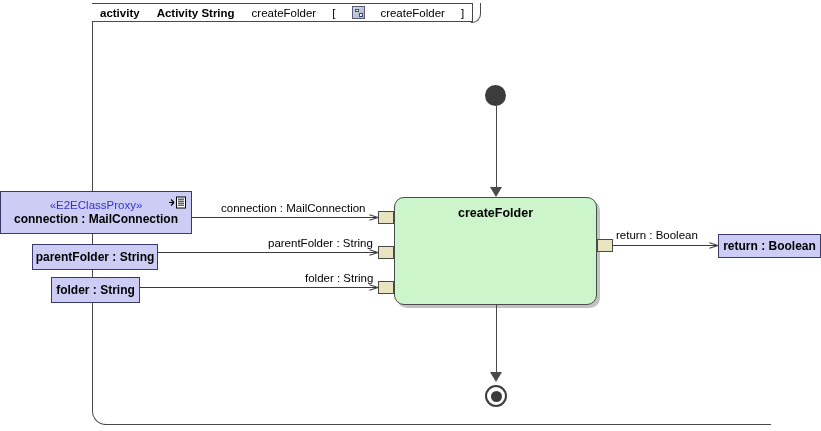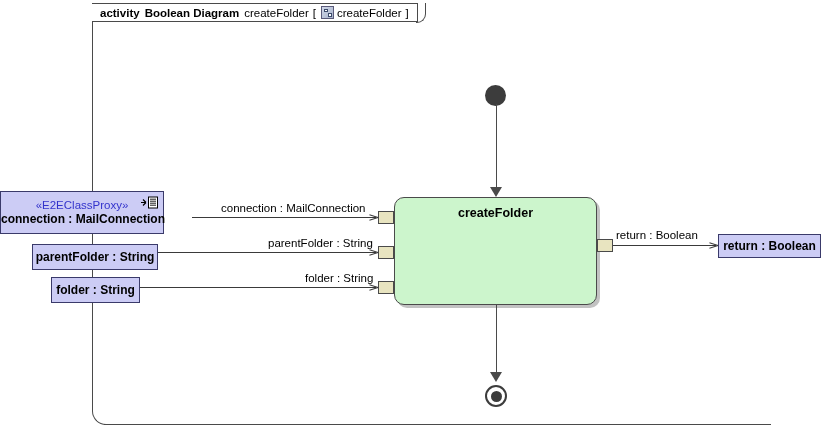--- a/index.html
+++ b/index.html
@@ -63,20 +63,21 @@
     border-left: none;
     border-top-right-radius: 0;
     box-sizing: border-box;
     background: #ffffff;
     display: flex;
     align-items: center;
     padding: 0 6px 0 8px;
     white-space: nowrap;
     font-size: 11.5px;
     color: #000000;
+    gap: 12px;
   }
   .frame-tab::after {
     content: "";
     position: absolute;
     right: -9px;
     top: -1.5px;
     width: 10px;
     height: 20px;
     border-right: 1.5px solid #4a4a4a;
     border-bottom: 1.5px solid #4a4a4a;
@@ -263,21 +264,21 @@
 
 <div id="canvas">
 
   <div class="grid-layer"></div>
 
   <div class="frame"></div>
   <div class="frame-bottom"></div>
 
   <div class="frame-tab">
     <span class="kw">activity</span>
-    <span class="kw">Boolean Diagram</span>
+    <span class="kw">Activity String</span>
     <span class="nm">createFolder</span>
     <span class="brk">[</span>
     <span class="act-icon"></span>
     <span class="nm">createFolder</span>
     <span class="brk">]</span>
   </div>
 
   <div class="initial-node" style="left:485px; top:85px;"></div>
   <div class="vline" style="left:495.5px; top:104px; height:83px;"></div>
   <div class="arrow-solid-down" style="left:489.5px; top:187px;"></div>
@@ -289,21 +290,21 @@
   <div class="pin" style="left:378px; top:211px;"></div>
   <div class="pin" style="left:378px; top:246px;"></div>
   <div class="pin" style="left:378px; top:281px;"></div>
 
   <div class="pin" style="left:597px; top:239px;"></div>
 
   <div class="vline" style="left:495.5px; top:305px; height:72px;"></div>
   <div class="arrow-solid-down" style="left:489.5px; top:372px;"></div>
   <div class="final-node" style="left:485px; top:385px;"></div>
 
-  <div class="obj-node" style="left:0px; top:191px; width:164px; height:43px;">
+  <div class="obj-node" style="left:0px; top:191px; width:192px; height:43px;">
     <div class="stereo">«E2EClassProxy»</div>
     <div class="lbl">connection : MailConnection</div>
     <svg class="proxy-icon" viewBox="0 0 20 13">
       <path d="M7 6.5 L2 6.5 M7 6.5 L4 3.5 M7 6.5 L4 9.5" stroke="#000" stroke-width="1.2" fill="none"></path>
       <rect x="9.5" y="1" width="9" height="11" fill="#ffffff" stroke="#000" stroke-width="1"></rect>
       <path d="M11 3.2h6 M11 5.2h6 M11 7.2h6 M11 9.2h6" stroke="#000" stroke-width="0.9"></path>
     </svg>
   </div>
 
   <div class="obj-node" style="left:32px; top:244px; width:126px; height:26px;">

